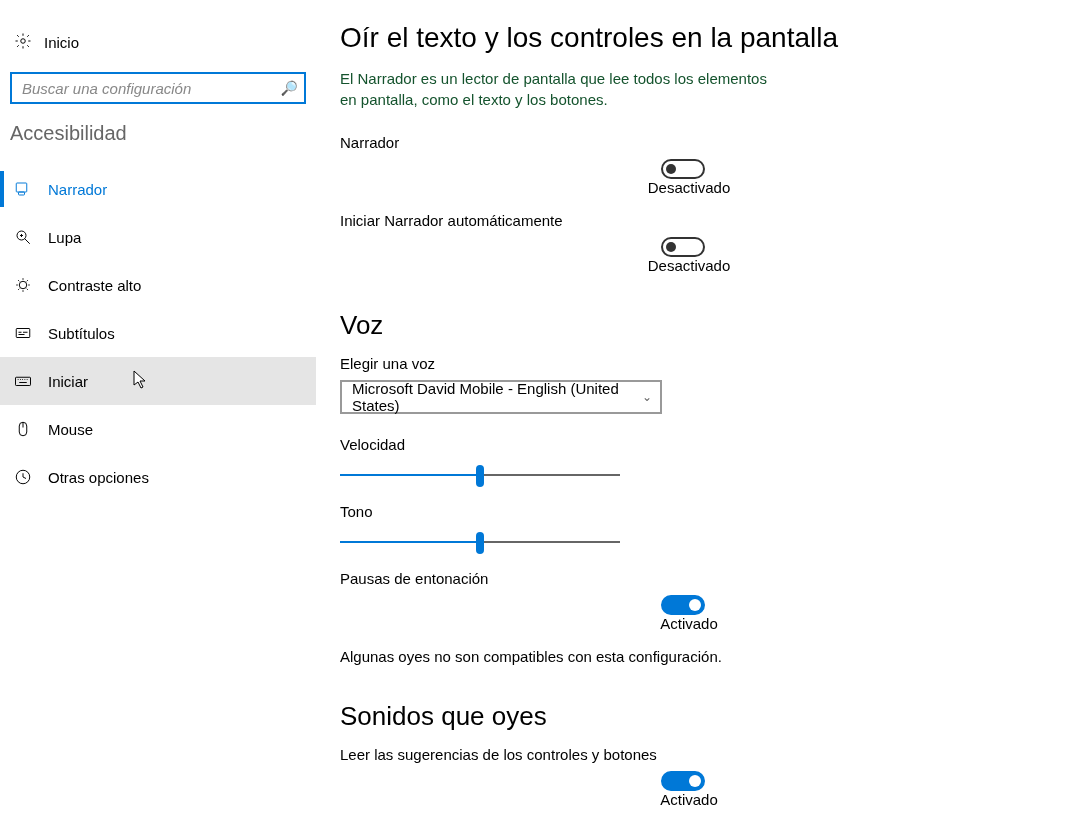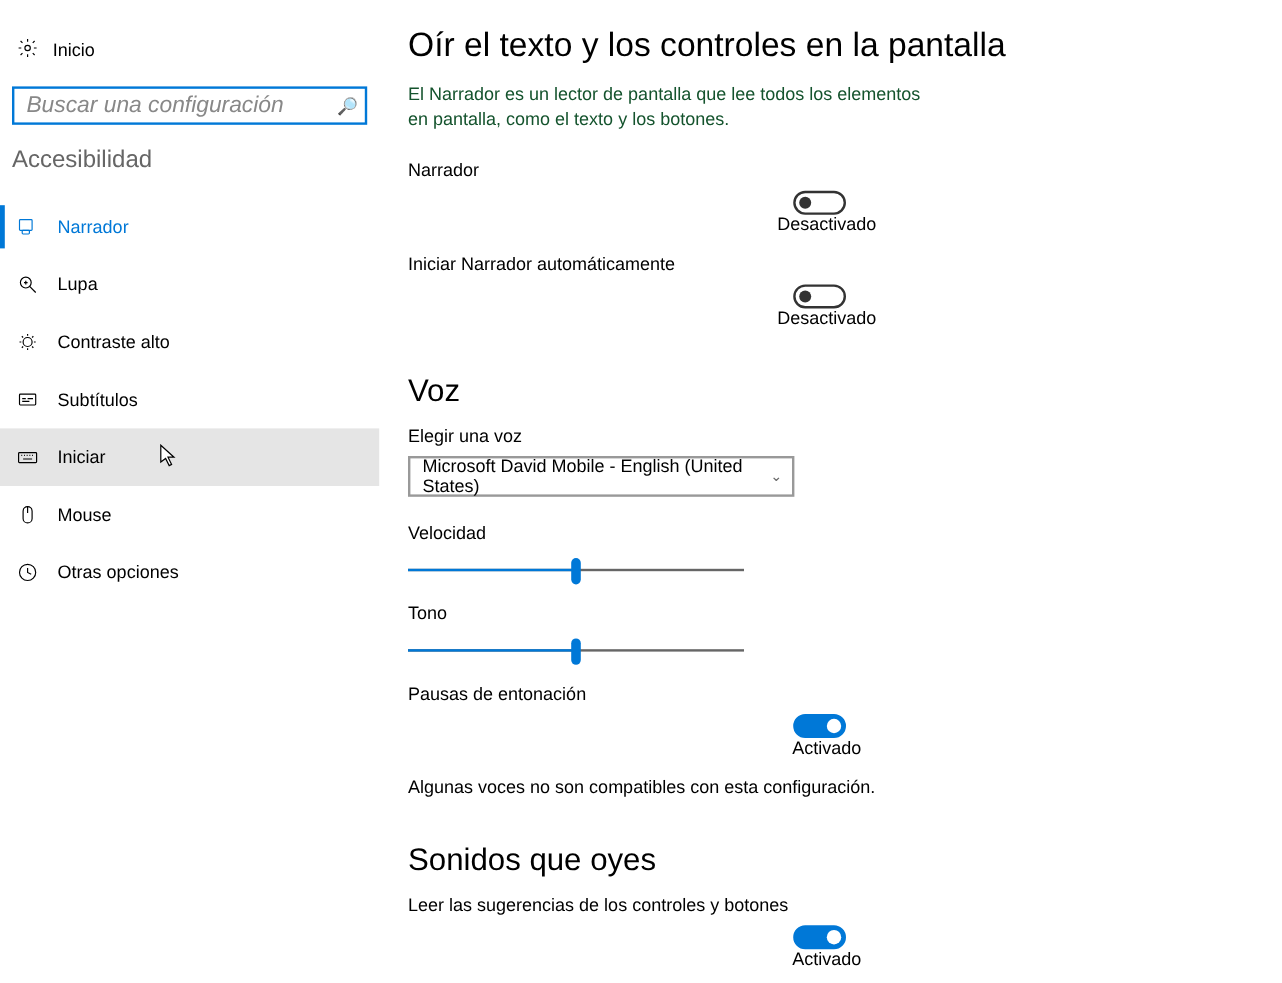--- a/index.html
+++ b/index.html
@@ -34,21 +34,21 @@
     margin: 10px 10px 18px 10px;
     width: 296px;
     height: 32px;
     border: 2px solid #0078d7;
     display: flex; align-items: center;
     padding: 0 6px 0 8px;
   }
   .search-box input {
     flex: 1;
     border: none; outline: none;
-    font-size: 19px;
+    font-size: 15px;
     font-family: inherit;
     color: #000000;
     background: transparent;
   }
   .search-box input::placeholder { color: #888; font-style: italic; }
   .search-icon { color: #666; font-size: 14px; transform: scaleX(-1); }
 
   .section-title {
     color: #666;
     font-size: 20px;
@@ -343,21 +343,21 @@
     </div>
 
     <div class="field-label">Pausas de entonación</div>
     <div class="toggle-row">
       <div class="toggle on">
           <div class="knob"></div>
         </div>
       <span class="toggle-label">Activado</span>
     </div>
 
-    <p class="note">Algunas voces no son compatibles con esta configuración.</p>
+    <p class="note">Algunas oyes no son compatibles con esta configuración.</p>
 
     <h2>Sonidos que oyes</h2>
 
     <div class="field-label">Leer las sugerencias de los controles y botones</div>
     <div class="toggle-row">
       <div class="toggle on">
           <div class="knob"></div>
         </div>
       <span class="toggle-label">Activado</span>
     </div>

